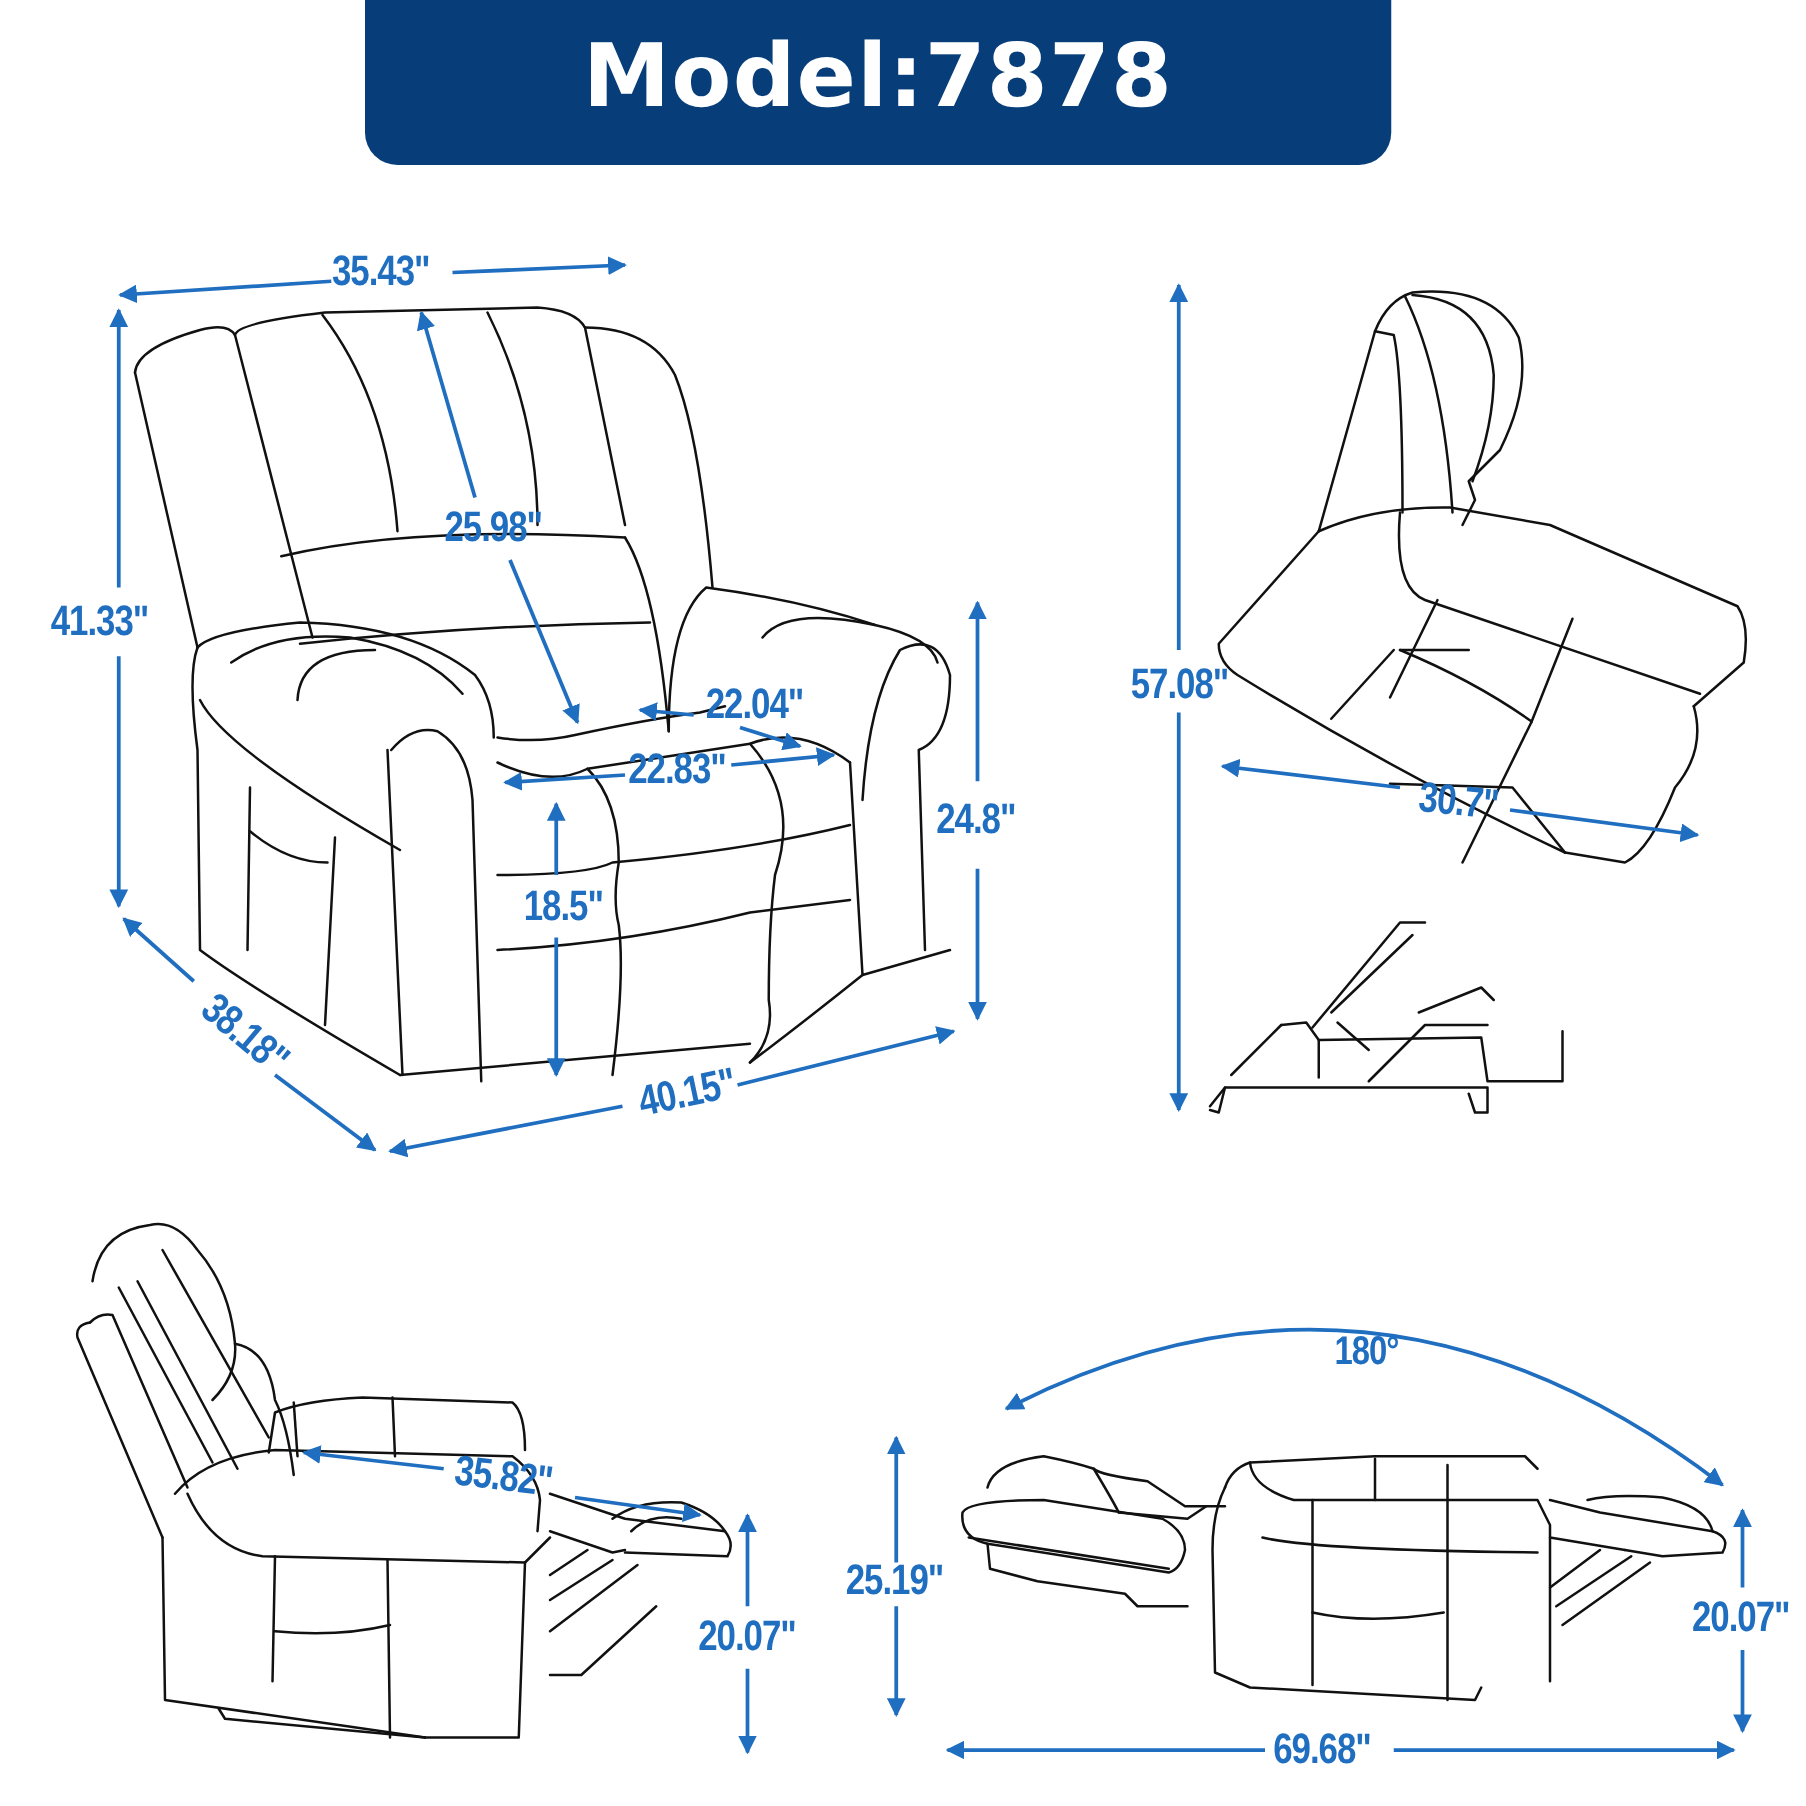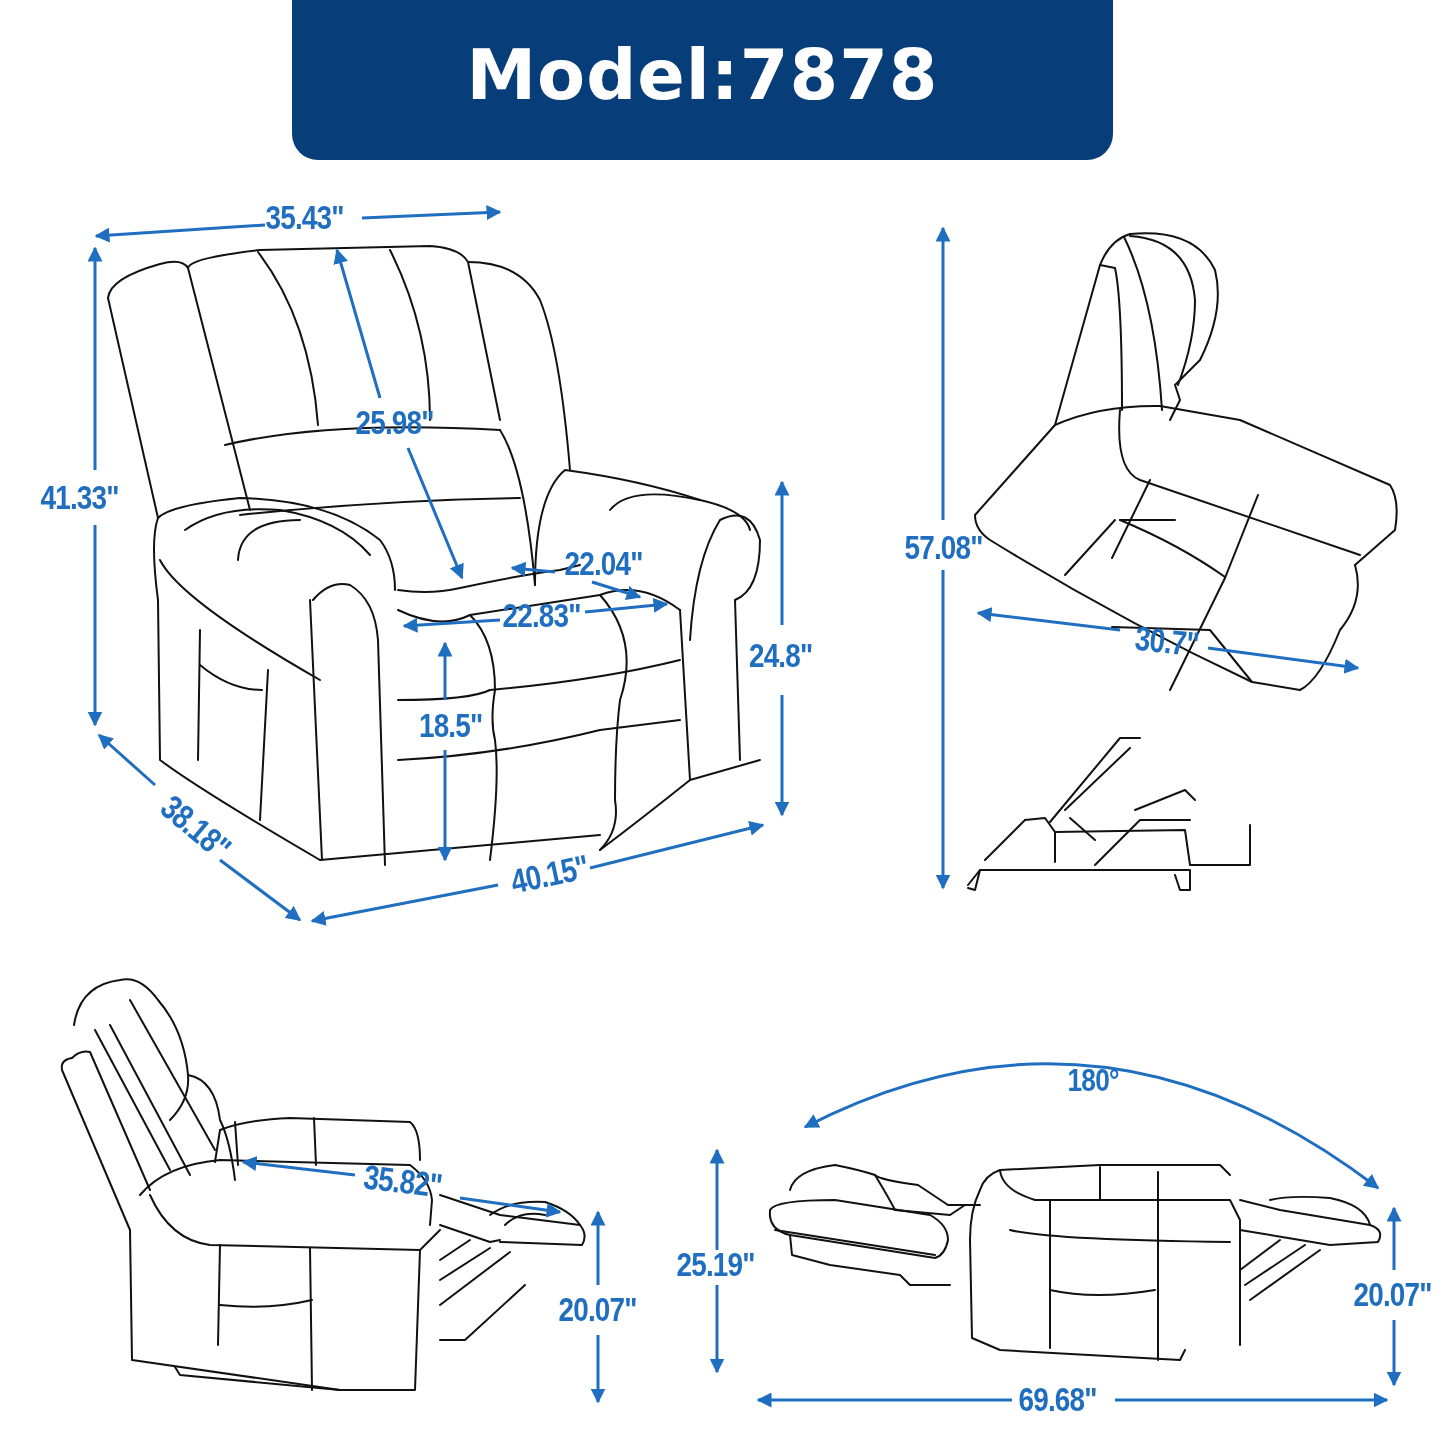--- a/index.html
+++ b/index.html
@@ -1,17 +1,17 @@
 <!DOCTYPE html>
 <html><head>
 <meta charset="utf-8">
 <style>
   html, body { margin:0; padding:0; background:#ffffff; }
   body { width:1445px; height:1445px; position:relative; overflow:hidden; font-family:"Liberation Sans", sans-serif; }
-  .banner { position:absolute; left:292px; top:0; width:821px; height:160px; background:#073e7a; border-radius:0 0 26px 26px; display:flex; align-items:center; justify-content:center; }
+  .banner { position:absolute; left:292px; top:0; width:821px; height:132px; background:#073e7a; border-radius:0 0 26px 26px; display:flex; align-items:center; justify-content:center; }
   .banner-text { color:#ffffff; font-family:"DejaVu Sans", sans-serif; font-weight:bold; font-size:70px; letter-spacing:1px; margin-top:-10px; }
   svg.drawing { position:absolute; left:0; top:0; }
   .dim { position:absolute; color:#1f6ec0; font-family:"Liberation Sans", sans-serif; font-weight:bold; font-size:34px; white-space:nowrap; transform-origin:center; letter-spacing:-1px; transform:scaleX(0.82); }
   .outline { fill:none; stroke:#111; stroke-width:2; stroke-linejoin:round; stroke-linecap:round; }
   .arrow { fill:none; stroke:#1f6ec0; stroke-width:3; }
 </style>
 </head>
 <body>
 
 <div class="banner">

